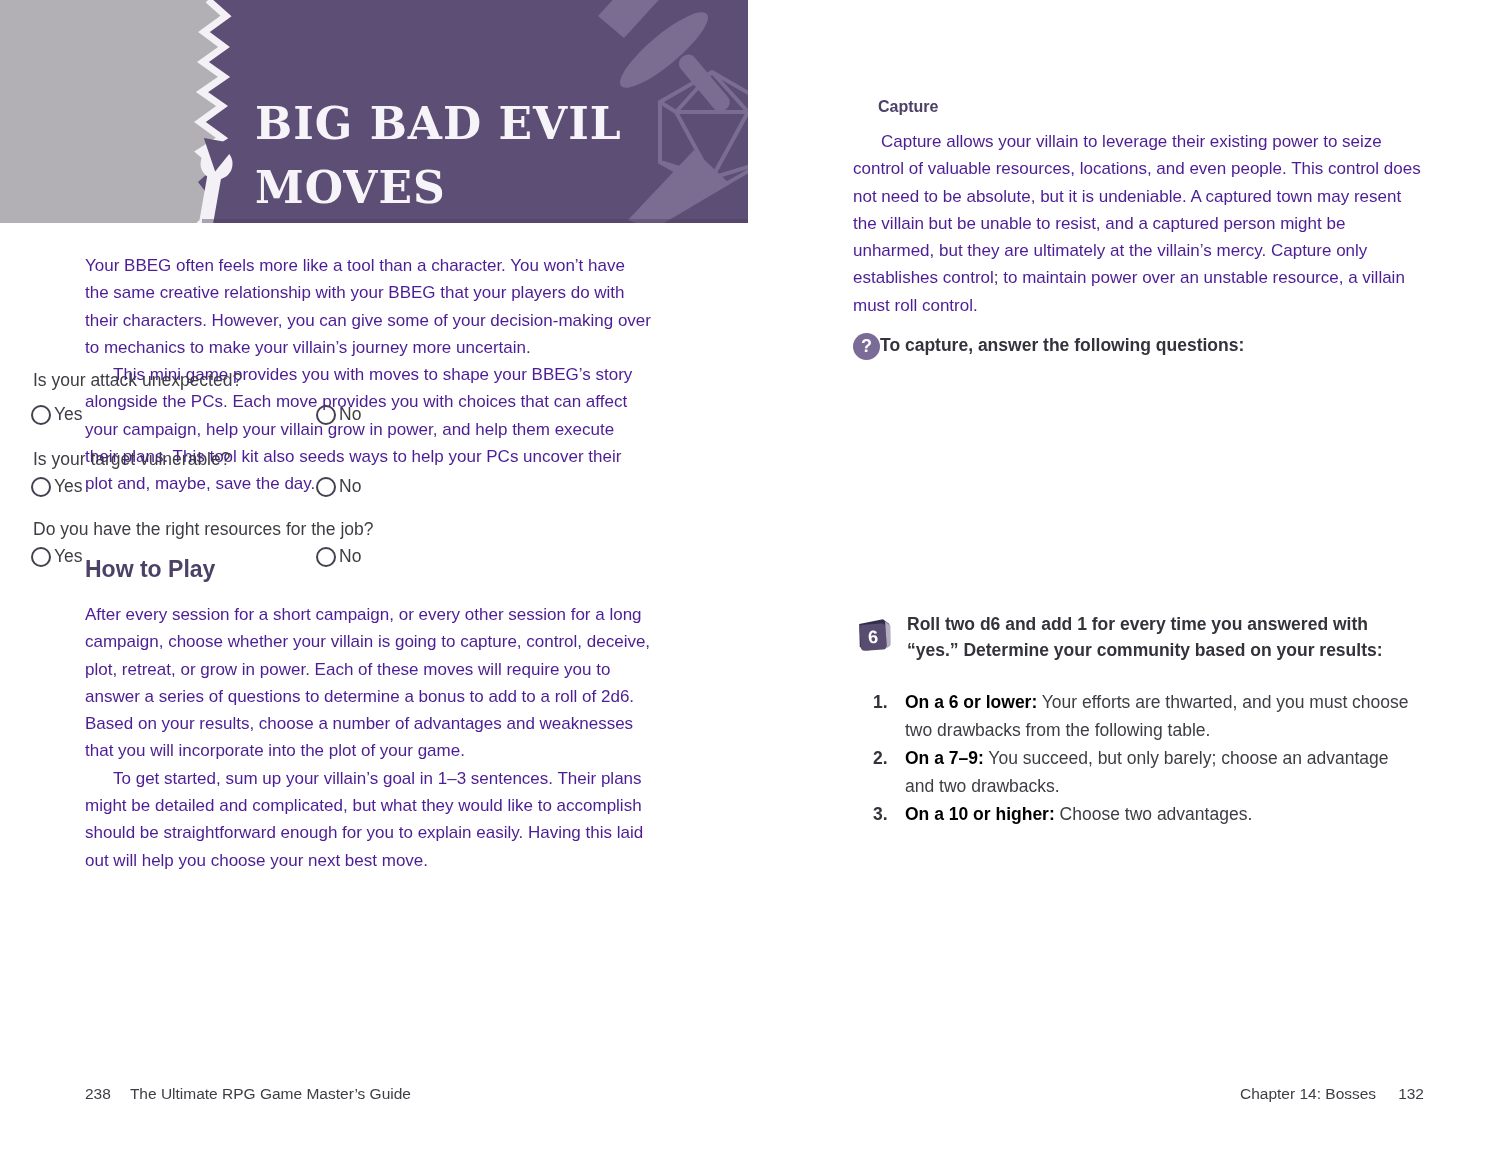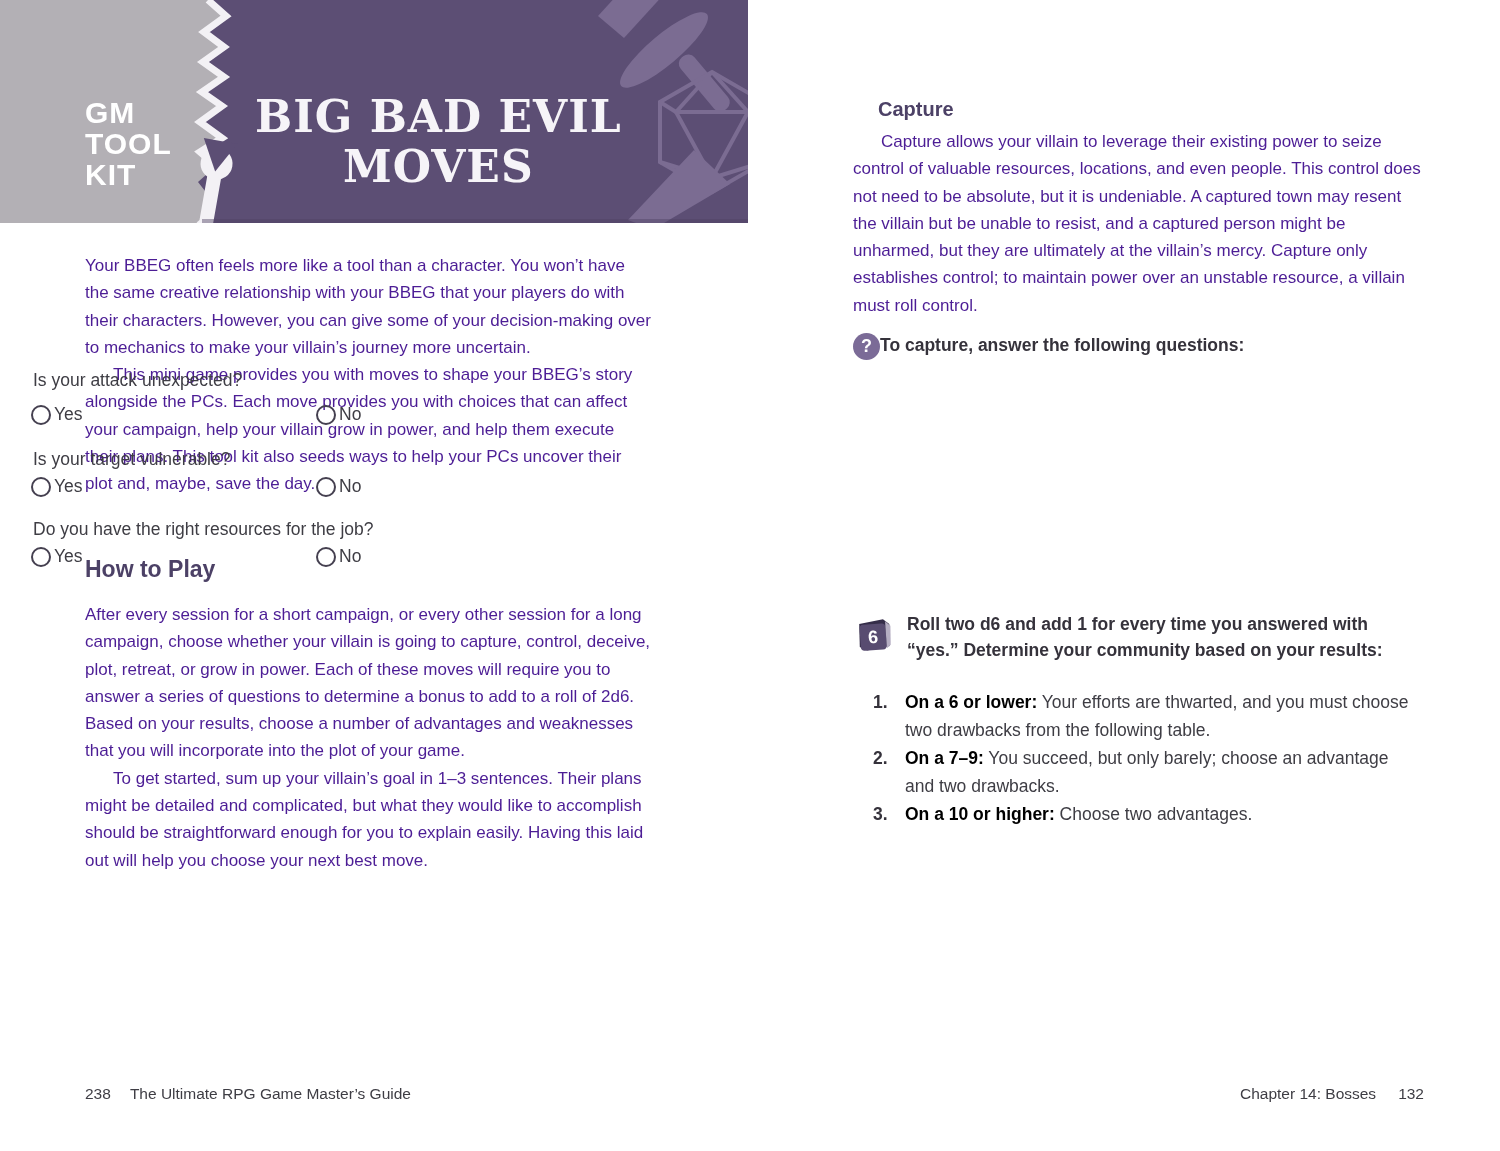--- a/index.html
+++ b/index.html
@@ -14,34 +14,34 @@
   .banner { position:absolute; left:0; top:0; width:748px; height:223px; }
   .banner svg { display:block; }
   .kicker {
     position:absolute; left:85px; top:97px;
     color:#ffffff; font-weight:bold; font-size:30px; line-height:31px;
     letter-spacing:1px; white-space:pre-line;
   }
   .banner-title {
     position:absolute; left:255px; top:92px;
     color:#f6f4f8; font-family:"DejaVu Serif", serif; font-weight:bold;
-    font-size:44px; line-height:50px; letter-spacing:1px; white-space:pre-line;text-align:center;
+    font-size:44px; line-height:64px; letter-spacing:1px; white-space:pre-line;
   }
   
   .body-text { font-size:17px; line-height:27.3px; color:#4c1d95; }
   .indent { text-indent:28px; }
   .section-heading { font-weight:bold; color:#4c4166; }
   
   .left-col { position:absolute; left:85px; width:566px; }
   .lp-intro { top:252px; }
   .lp-howtoplay-heading { top:556px; font-size:23px; }
   .lp-how-body { top:601px; }
   
   .right-col { position:absolute; left:853px; width:572px; }
-  .rp-capture-heading { top:98px; font-size:20px; }
+  .rp-capture-heading { top:98px; font-size:16px; }
   .rp-capture-body { top:128px; width:570px; }
   .prompt-row { top:332px; display:flex; align-items:flex-start; }
   .q-icon {
     width:27px; height:27px; border-radius:50%; background:#7b6b97; flex:0 0 27px;
     color:#ffffff; font-weight:bold; font-size:18px; line-height:27px; text-align:center;
     margin-top:1px;
   }
   .prompt-text { font-weight:bold; color:#35323b; font-size:17.5px; line-height:27px; margin-left:0; }
   .question-label { position:absolute; left:33px; font-size:17.5px; color:#3e3d44; }
   .radio-row { position:absolute; left:31px; width:420px; height:30px; }
@@ -101,23 +101,20 @@
 
       <g transform="rotate(10 210 195)">
         <rect x="204" y="170" width="14" height="58" rx="6" fill="#f3f1f5"></rect>
         <circle cx="211" cy="163" r="16" fill="#f3f1f5"></circle>
         <polygon points="211,171 194,140 228,140" fill="#5c4e74"></polygon>
         <circle cx="209" cy="228" r="8" fill="#f3f1f5"></circle>
       </g>
 
       <rect x="202" y="219" width="546" height="4" fill="#4f4264" opacity="0.45"></rect>
     </svg>
-    <div class="kicker">GM
-TOOL
-KIT</div>
     <div class="banner-title">BIG BAD EVIL
 MOVES</div>
   </div>
 
   <div class="left-col body-text lp-intro">
     <p>Your BBEG often feels more like a tool than a character. You won’t have the same creative relationship with your BBEG that your players do with their characters. However, you can give some of your decision-making over to mechanics to make your villain’s journey more uncertain.</p>
     <p class="indent">This mini game provides you with moves to shape your BBEG’s story alongside the PCs. Each move provides you with choices that can affect your campaign, help your villain grow in power, and help them execute their plans. This tool kit also seeds ways to help your PCs uncover their plot and, maybe, save the day.</p>
   </div>
 
   <h2 class="left-col section-heading lp-howtoplay-heading">How to Play</h2>

